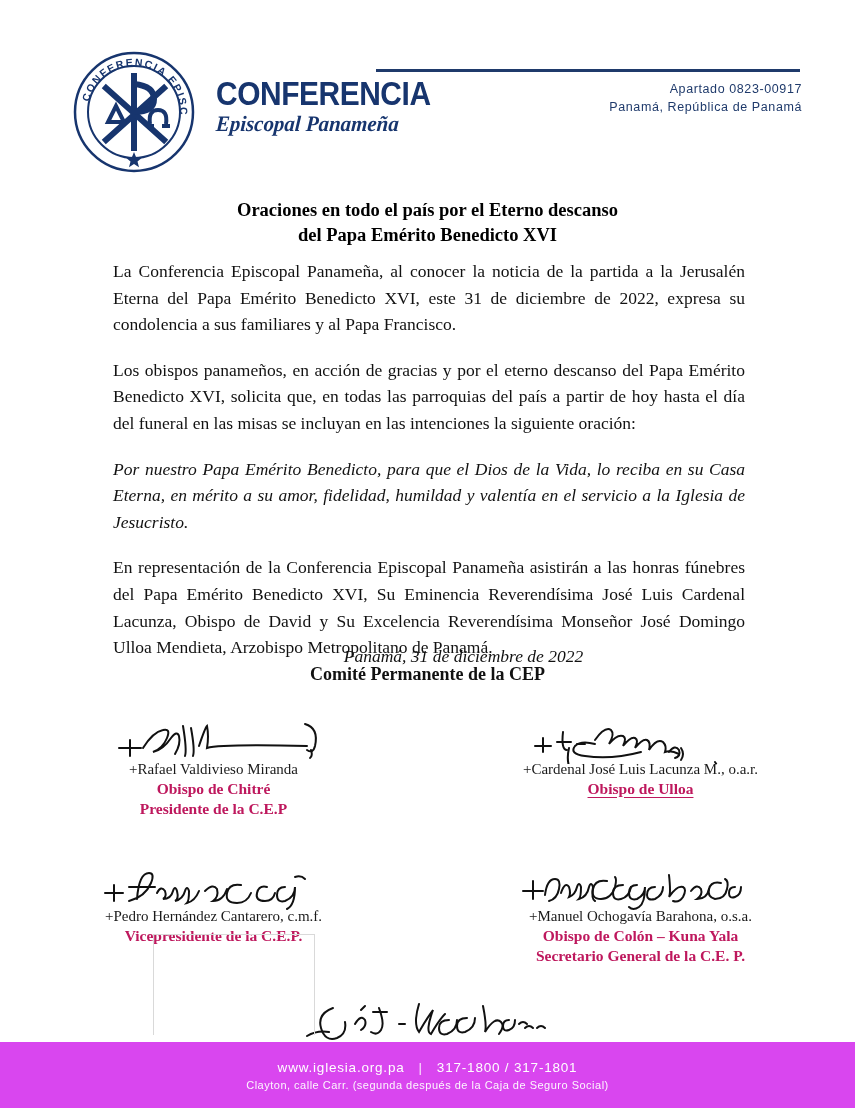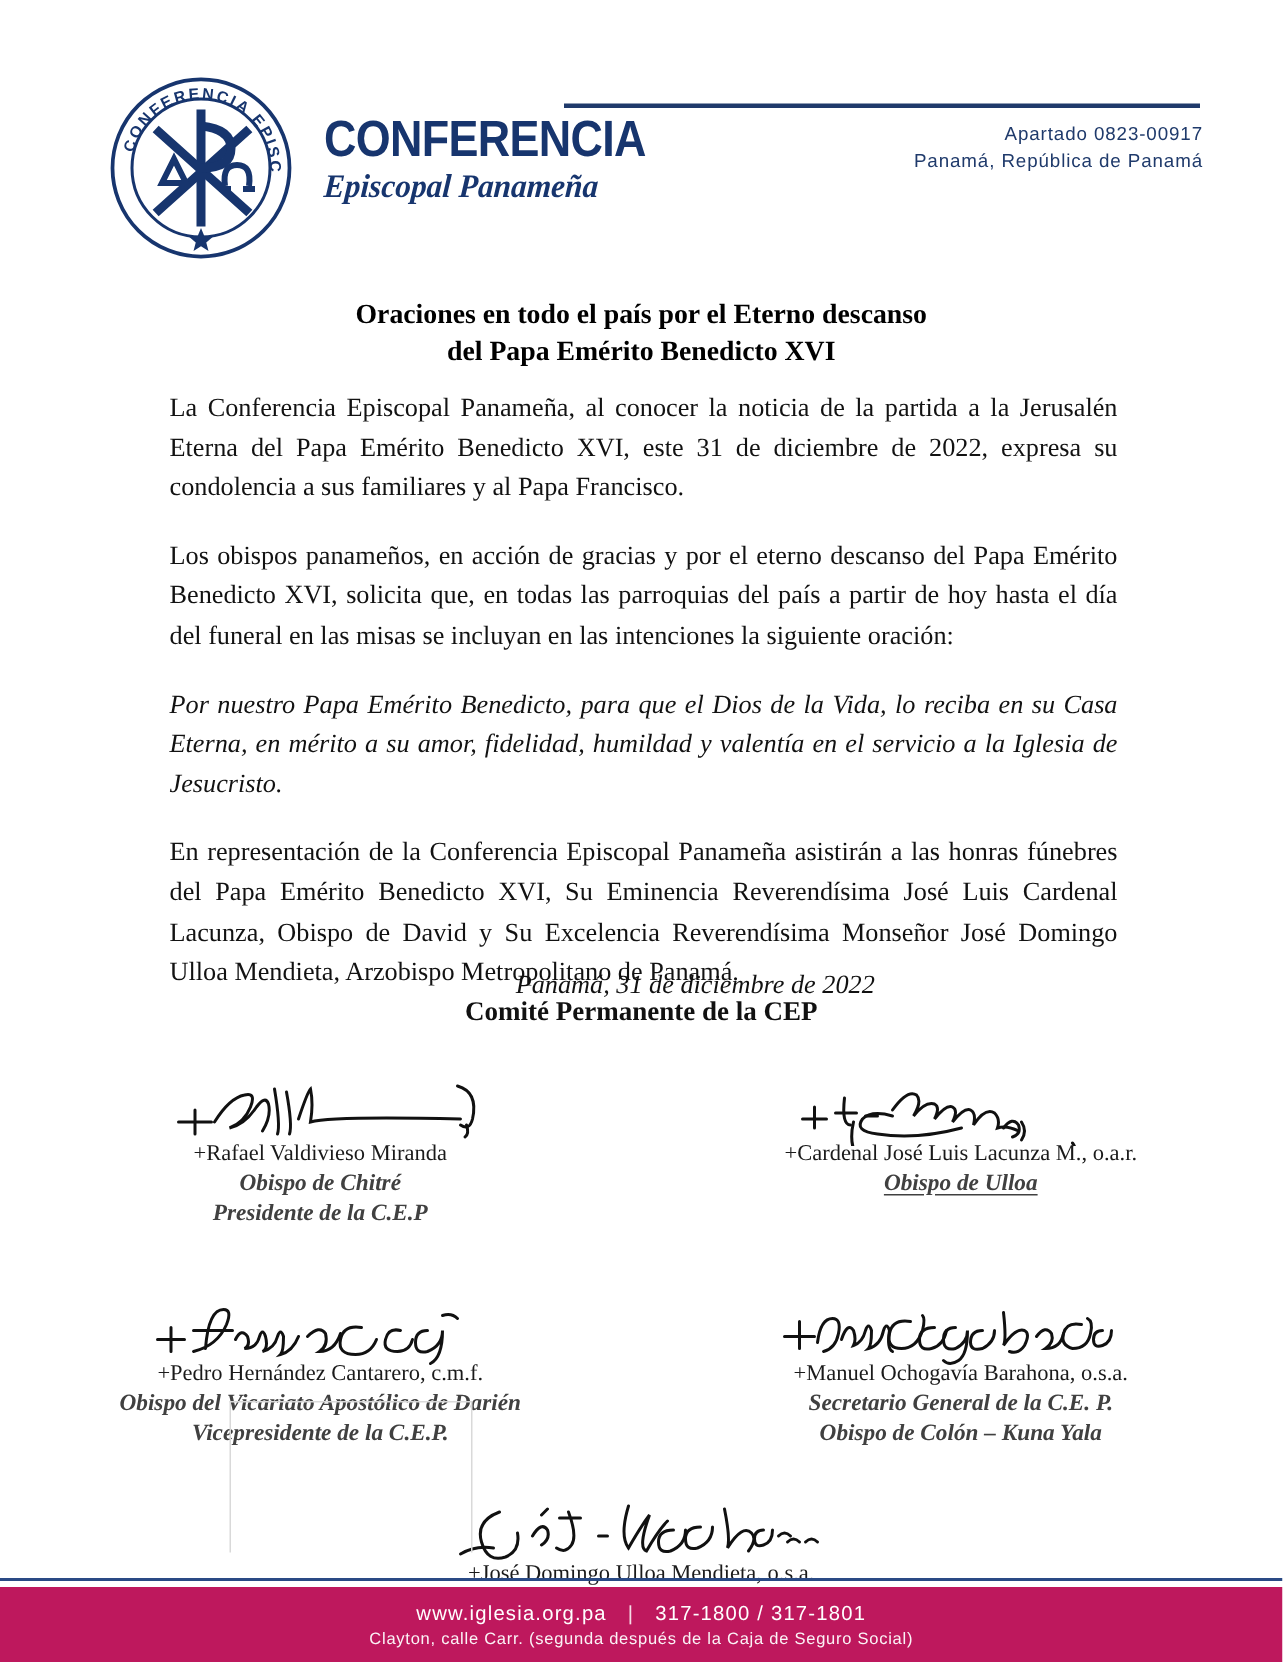--- a/index.html
+++ b/index.html
@@ -148,22 +148,21 @@
   .sign-name {
     font-size: 15px;
     line-height: 1.25;
     color: #1a1a1a;
     margin-top: -4px;
   }
   .sign-role {
     font-size: 15.5px;
     font-weight: bold;
     line-height: 1.3;
-    color: #404040;
-    font-style: italic;
+    color: #be185d;
   }
   .sign-role.underlined {
     text-decoration: underline;
     text-underline-offset: 3px;
   }
   .row-2 { margin-top: 46px; }
   .row-3 { margin-top: 32px; }
 
   .faint-box {
     position: absolute;
@@ -172,22 +171,22 @@
     border-left: 1px solid #d9d9d9;
     border-top: 1px solid #d9d9d9;
     border-right: 1px solid #d9d9d9;
   }
 
   
   .footer {
     position: absolute;
     left: 0; bottom: 0;
     width: 855px;
-    height: 50px;
-    background: #be185d;
+    height: 66px;
+    background: #d946ef;
     color: #ffffff;
     font-family: "Liberation Sans", "DejaVu Sans", sans-serif;
     display: flex;
     flex-direction: column;
     align-items: center;
     justify-content: center;
   }
   .footer-top {
     display: flex;
     align-items: center;
@@ -320,21 +319,20 @@
             <path d="M68,28 q4,-8 8,-2 q2,6 -2,8 q8,0 10,-8 q2,-6 4,0 q2,8 -2,10 q8,-2 10,-10 q2,-6 4,0 q0,10 -2,12 q8,-2 12,-12"></path>
             <path d="M116,26 q8,-8 12,-2 q2,8 -4,12 q10,0 14,-12"></path>
             <path d="M152,20 q-12,-2 -14,8 q-2,10 10,10 q10,0 14,-10"></path>
             <path d="M178,22 q-8,-2 -10,6 q-2,8 8,8 q8,0 10,-8"></path>
             <path d="M196,22 q-8,0 -8,8 q0,8 8,6 q10,-4 10,-14 q0,18 -8,22"></path>
             <path d="M206,12 q6,-2 10,2"></path>
           </g>
         </svg>
       </div>
       <div class="sign-name">+Pedro Hernández Cantarero, c.m.f.</div>
-      <div class="sign-role">Obispo del Vicariato Apostólico de Darién</div>
       <div class="sign-role">Vicepresidente de la C.E.P.</div>
     </div>
 
     <div class="sign-cell">
       <div class="sign-scribble">
         <svg width="260" height="46" viewBox="0 0 260 46">
           <g fill="none" stroke="#111" stroke-width="2" stroke-linecap="round">
             <path d="M12,26 h20 M22,16 v18"></path>
             <path d="M34,30 q2,-16 10,-16 q6,0 4,10 q-2,10 -10,12"></path>
             <path d="M50,28 q4,-12 8,-6 q2,6 0,10 q6,-2 8,-10 q2,-6 4,0 q0,10 -2,12 q8,-2 10,-12 q2,-6 4,0 q-2,12 2,14"></path>
@@ -343,22 +341,22 @@
             <path d="M126,20 q-8,0 -8,8 q0,8 8,6 q8,-4 8,-12 q0,16 -6,20 q-6,4 -10,0"></path>
             <path d="M144,22 q-8,0 -8,8 q0,6 8,4 q8,-4 8,-12"></path>
             <path d="M158,10 q2,18 0,22 q8,-12 14,-10 q4,2 0,10 q-4,6 -10,4"></path>
             <path d="M180,26 q6,-8 10,-2 q2,6 -4,10 q10,0 12,-10"></path>
             <path d="M210,18 q-10,-2 -12,6 q-2,8 6,10 q10,0 12,-10 q2,-8 -2,-10"></path>
             <path d="M224,22 q-6,0 -6,6 q0,6 6,4 q6,-2 6,-10"></path>
           </g>
         </svg>
       </div>
       <div class="sign-name">+Manuel Ochogavía Barahona, o.s.a.</div>
+      <div class="sign-role">Obispo de Colón – Kuna Yala</div>
       <div class="sign-role">Secretario General de la C.E. P.</div>
-      <div class="sign-role">Obispo de Colón – Kuna Yala</div>
     </div>
   </div>
 
   <div class="sign-row row-3">
     <div class="sign-cell center-single">
       <div class="sign-scribble">
         <svg width="250" height="46" viewBox="0 0 250 46">
           <g fill="none" stroke="#111" stroke-width="2" stroke-linecap="round">
             <path d="M30,10 q-16,6 -12,20 q4,14 16,10 q10,-4 8,-16"></path>
             <path d="M4,38 q10,-6 22,-4"></path>

